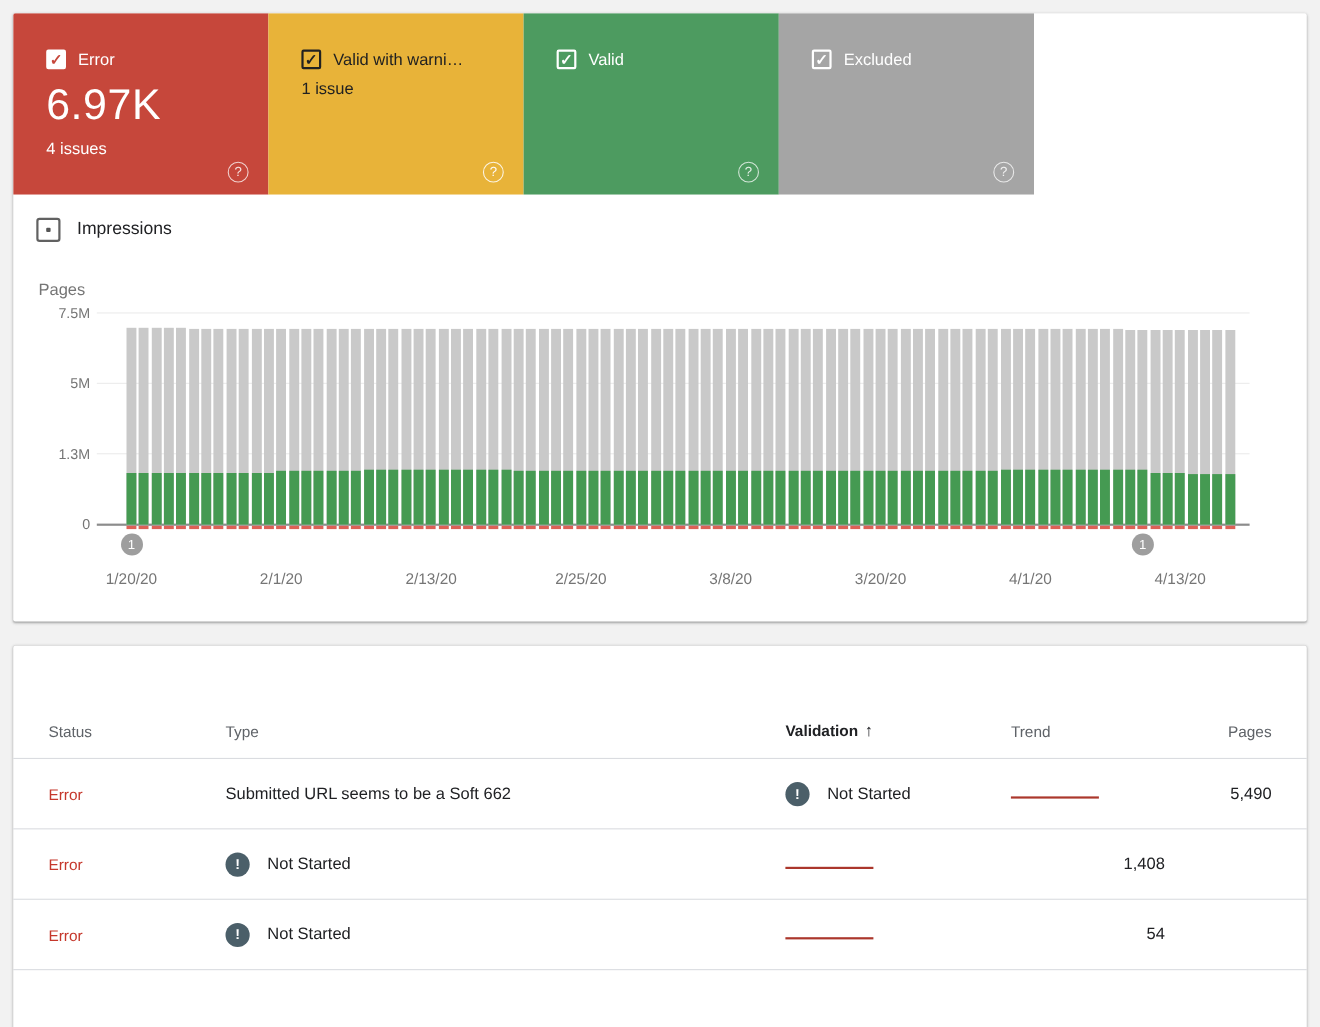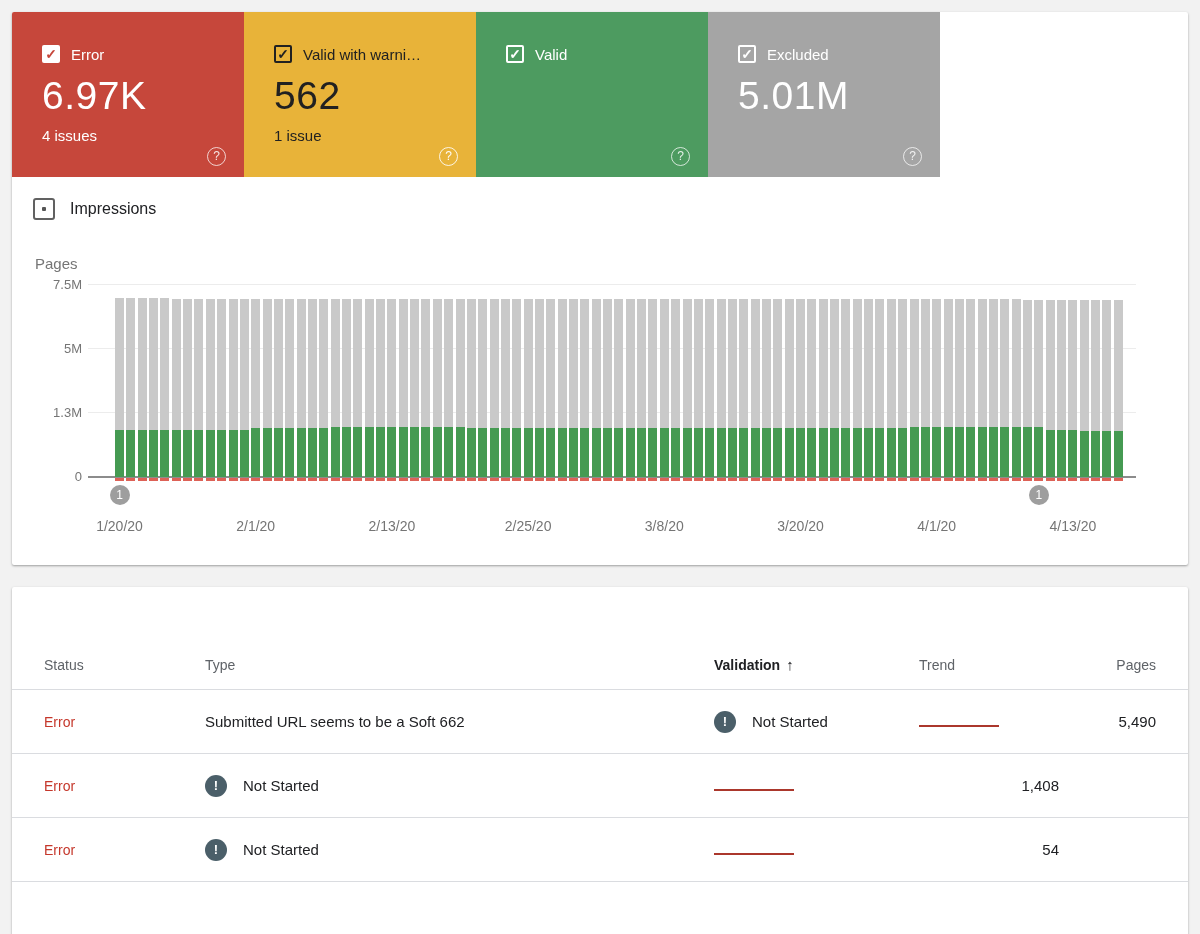--- a/index.html
+++ b/index.html
@@ -113,42 +113,40 @@
         <div class="card-sub">4 issues</div>
         <span class="help">?</span>
       </div>
       <div class="status-card card-warning" style="background: rgb(232, 179, 57);">
         <div class="card-head">
           <span class="cb">
               <span class="check">✓</span>
             </span>
           <span class="card-label">Valid with warni…</span>
         </div>
-        <div class="card-value">562</div>
         <div class="card-sub">1 issue</div>
         <span class="help">?</span>
       </div>
       <div class="status-card card-valid" style="background: rgb(77, 155, 96);">
         <div class="card-head">
           <span class="cb">
               <span class="check">✓</span>
             </span>
           <span class="card-label">Valid</span>
         </div>
         <div class="card-sub"></div>
         <span class="help">?</span>
       </div>
       <div class="status-card card-excluded" style="background: rgb(165, 165, 165);">
         <div class="card-head">
           <span class="cb">
               <span class="check">✓</span>
             </span>
           <span class="card-label">Excluded</span>
         </div>
-        <div class="card-value">5.01M</div>
         <div class="card-sub"></div>
         <span class="help">?</span>
       </div>
     </div>
 
     <div class="legend-row">
       <span class="imp-cb">
           <span class="dot"></span>
         </span>
       <span class="imp-label">Impressions</span>

